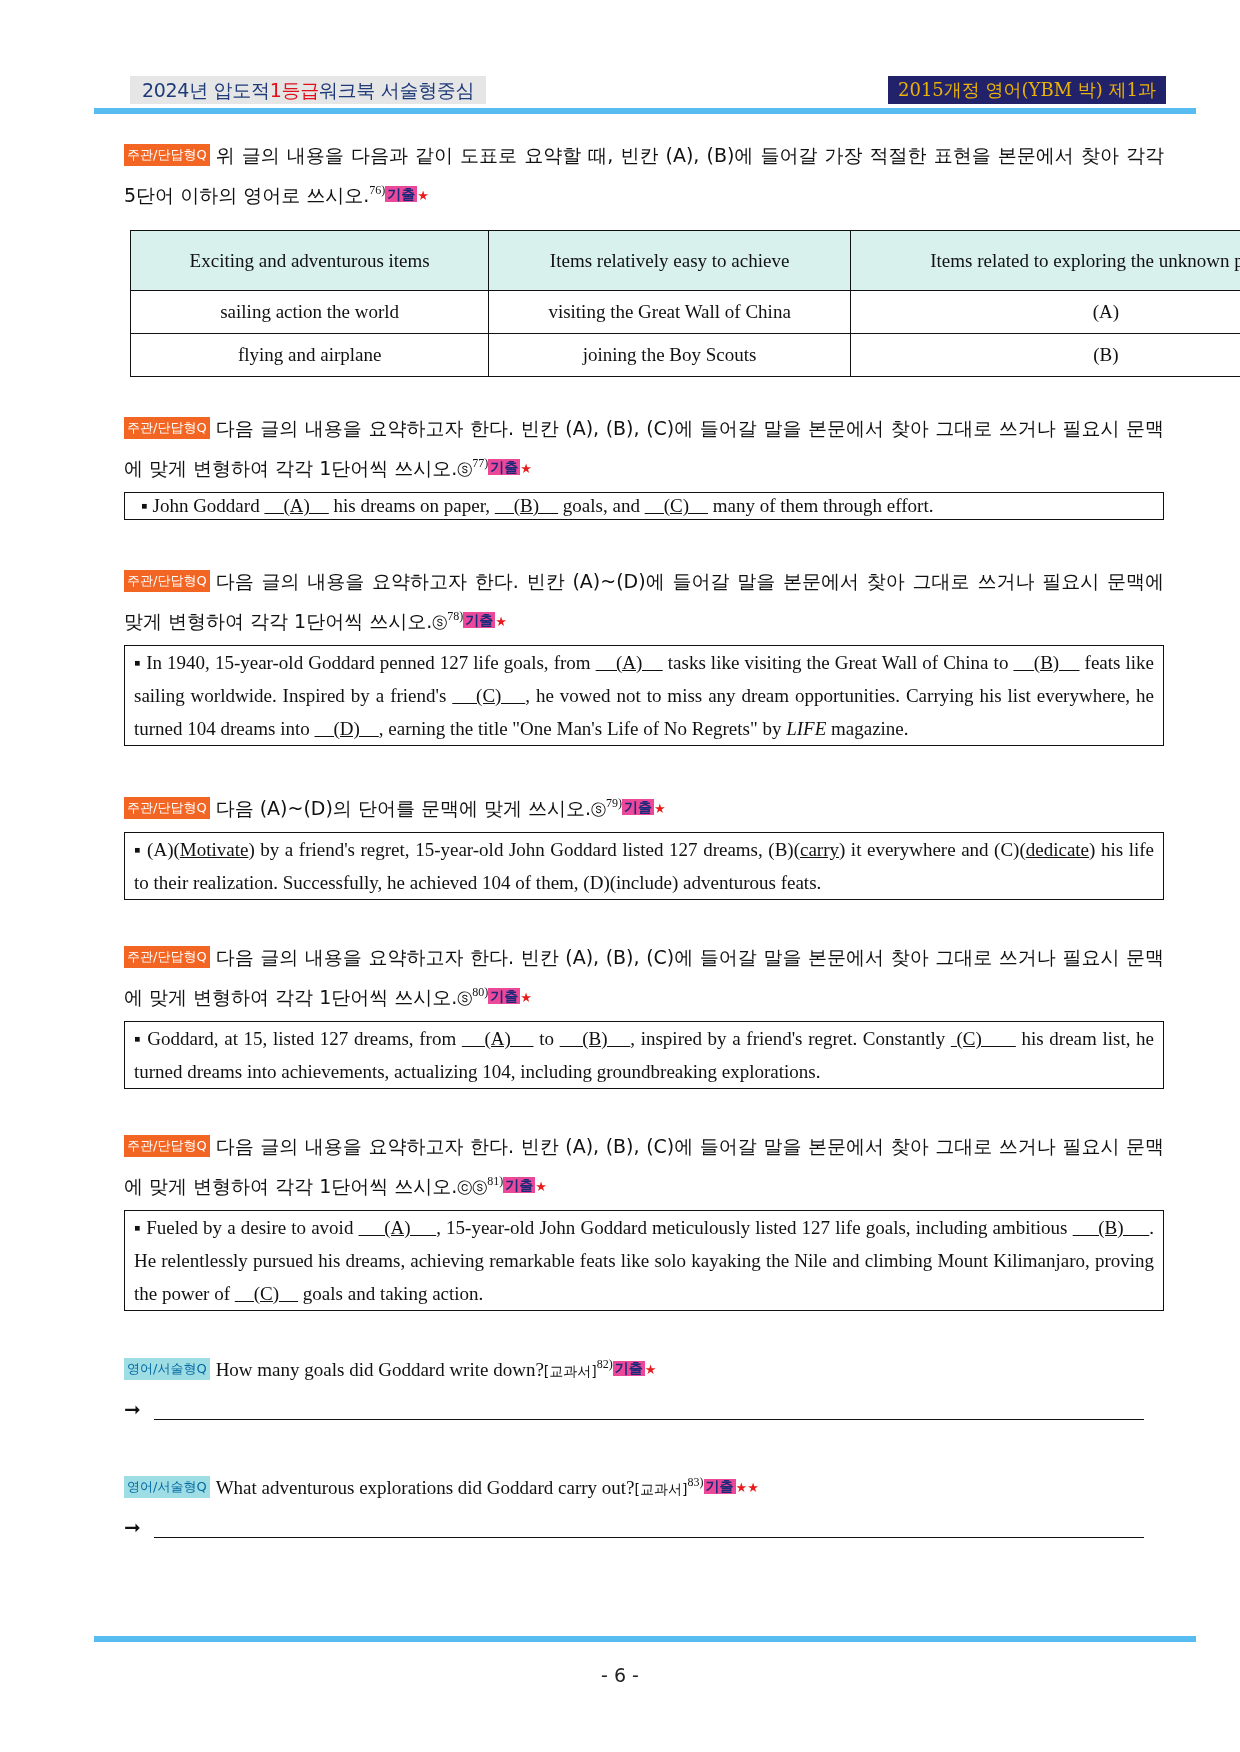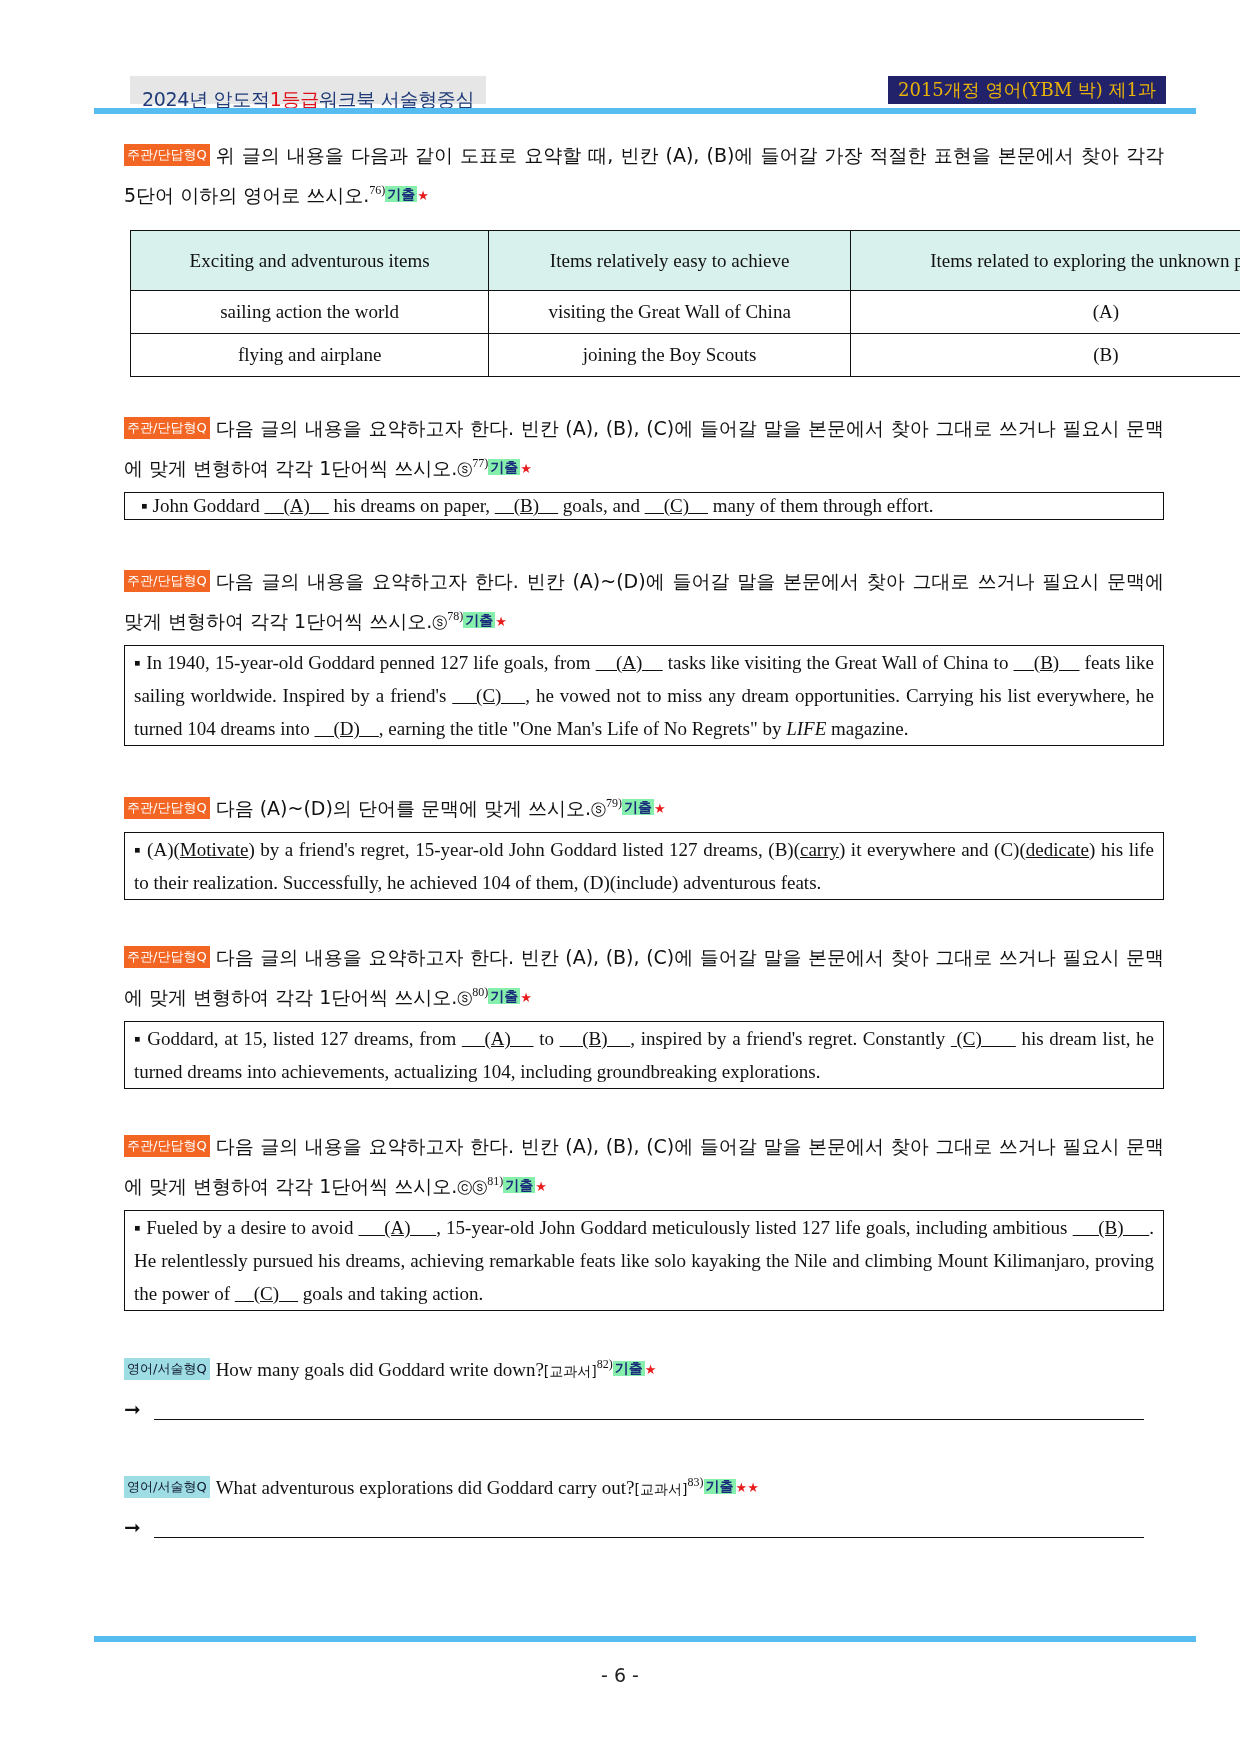--- a/index.html
+++ b/index.html
@@ -1,35 +1,35 @@
 <!DOCTYPE html>
 <html><head>
 <meta charset="utf-8">
 <style>
   * { box-sizing: border-box; margin: 0; padding: 0; }
   html, body { width: 1240px; height: 1752px; background: #ffffff; }
   body { position: relative; font-family: "Liberation Serif", "DejaVu Serif", serif; color: #111; }
 
   .header { position: absolute; left: 94px; top: 76px; width: 1102px; height: 40px; }
-  .hdr-left { position: absolute; left: 36px; top: 0; height: 28px; padding: 9px 12px; background: #e6e6e6; color: #1f3a78;
+  .hdr-left { position: absolute; left: 36px; top: 0; height: 28px; padding: 0 12px; background: #e6e6e6; color: #1f3a78;
               font-family: "DejaVu Sans", sans-serif; font-size: 19px; line-height: 28px; letter-spacing: -0.3px; }
   .hdr-left .red { color: #e0101a; }
   .hdr-right { position: absolute; right: 30px; top: 0; height: 28px; padding: 0 10px; background: #22226a; color: #eab308;
                font-family: "DejaVu Serif", serif; font-size: 18px; line-height: 28px; }
   .hdr-bar { position: absolute; left: 0; top: 32px; width: 100%; height: 6px; background: #57bdf0; }
 
   .content { position: absolute; left: 124px; top: 138px; width: 1040px; }
 
   .q { position: relative; margin-bottom: 0; }
   .qline { font-family: "DejaVu Sans", sans-serif; font-size: 19px; line-height: 35px; text-align: justify; }
   .tag { display: inline-block; font-family: "DejaVu Sans", sans-serif; font-size: 13px; line-height: 22px; padding: 0 3px; color: #fff; vertical-align: 3px; margin-right: 6px; }
   .tag.orange { background: #f26522; }
-  .tag.cyan { background: #9fdde5; color: #0f172a; }
+  .tag.cyan { background: #9fdde5; color: #0369a1; }
   sup.ref { font-size: 12px; font-family: "Liberation Serif", serif; vertical-align: 8px; }
-  .gichul { background: #86efac; color: #1a2a7a; font-size: 14px; font-weight: bold; padding: 0 2px; vertical-align: 3px; }
+  .gichul { background: #ec4899; color: #1a2a7a; font-size: 14px; font-weight: bold; padding: 0 2px; vertical-align: 3px; }
   .star { color: #e81c1c; font-size: 13px; vertical-align: 2px; }
   .circ { font-family: "DejaVu Sans", sans-serif; font-size: 15px; }
 
   table.summary { border-collapse: collapse; width: 1232px; margin: 17px 0 0 6px; font-size: 19px; }
   table.summary td, table.summary th { border: 1.5px solid #111; text-align: center; font-weight: normal; height: 43px; padding: 2px 10px; line-height: 32px; }
   table.summary th { background: #d9f1ec; height: 60px; }
 
   .box { border: 1.5px solid #111; padding: 0 9px; font-size: 19px; line-height: 33px; text-align: justify; margin-top: 4px; }
   .blank { text-decoration: underline; white-space: pre; }
   u.w { text-decoration: underline; }

